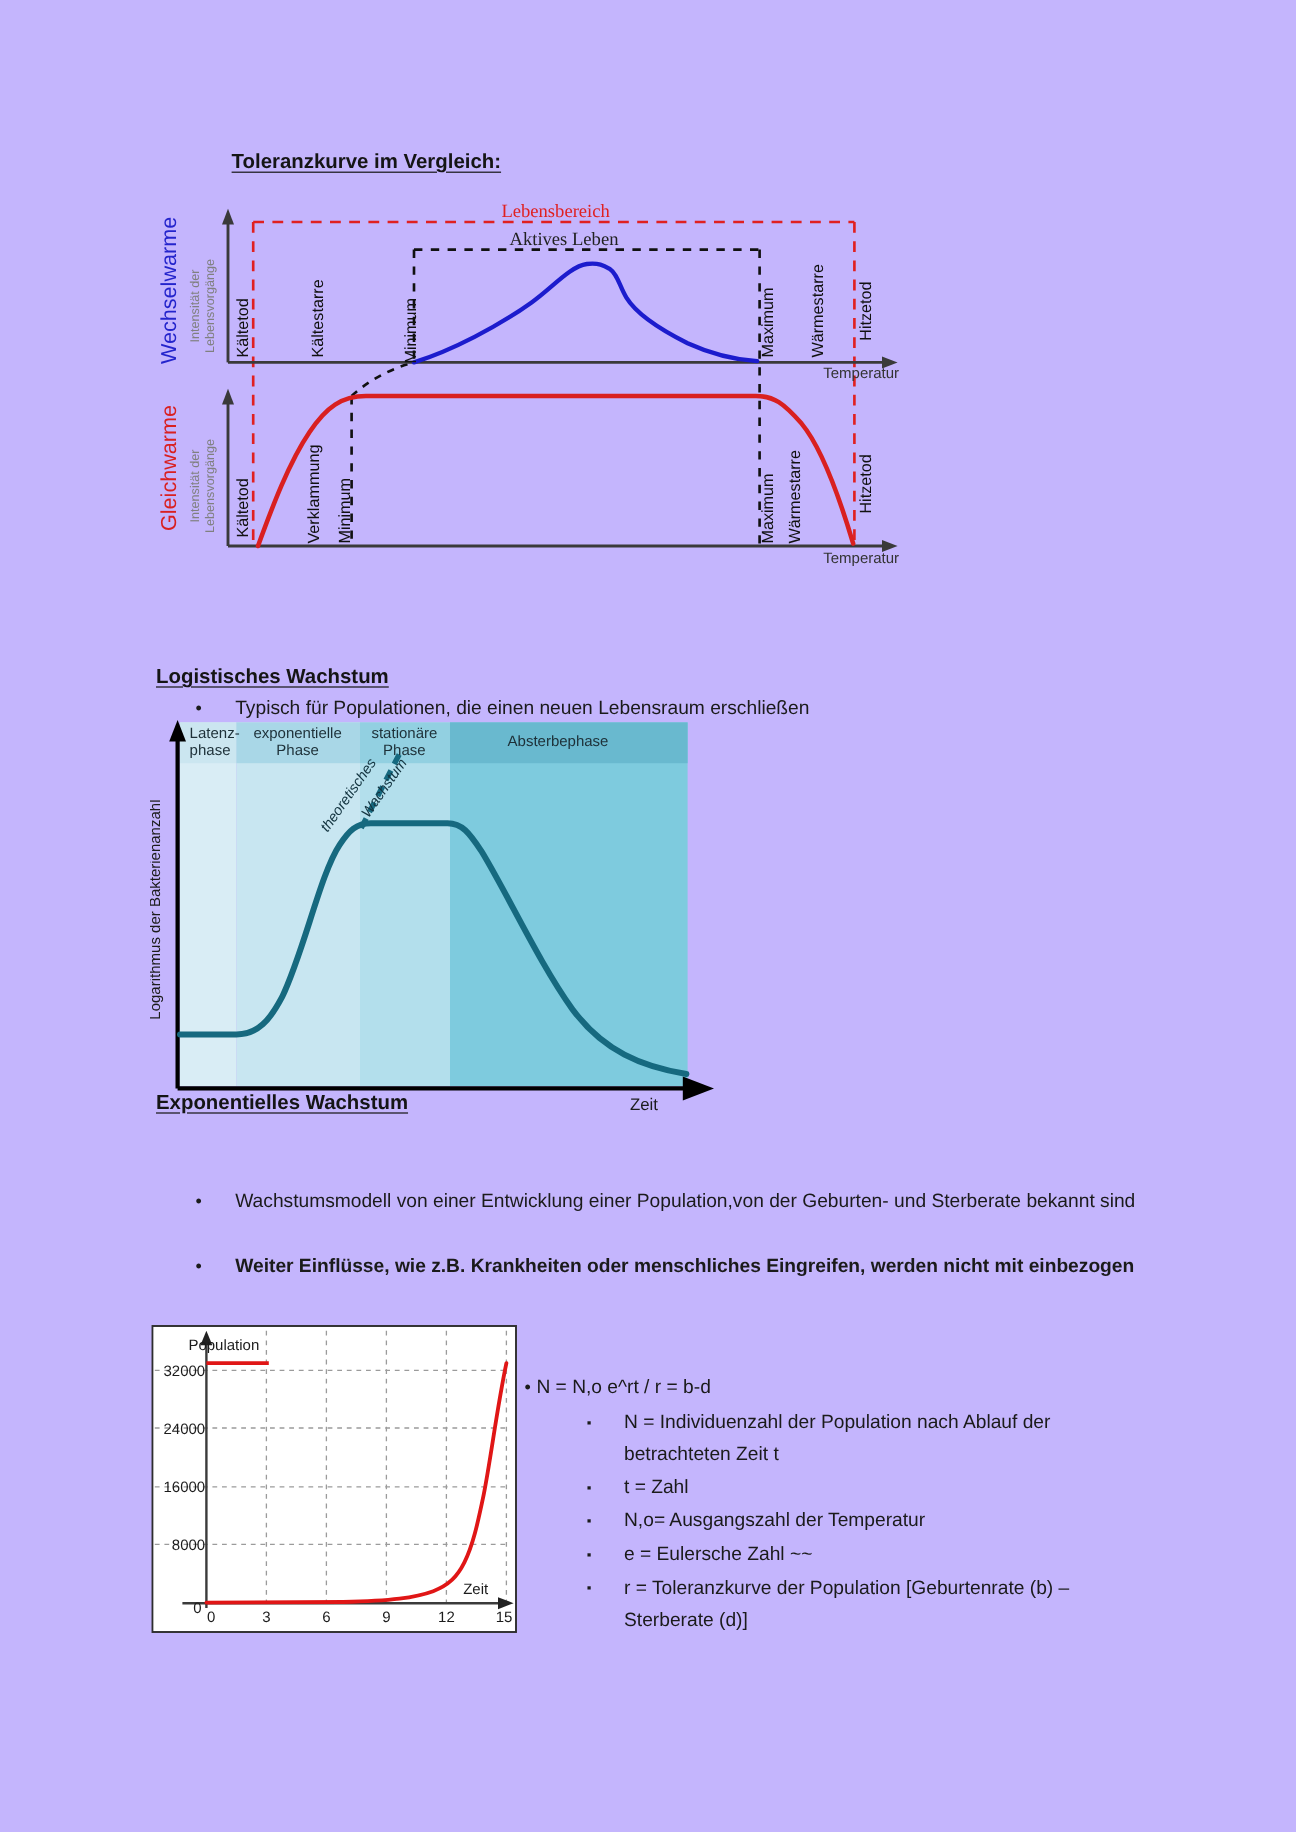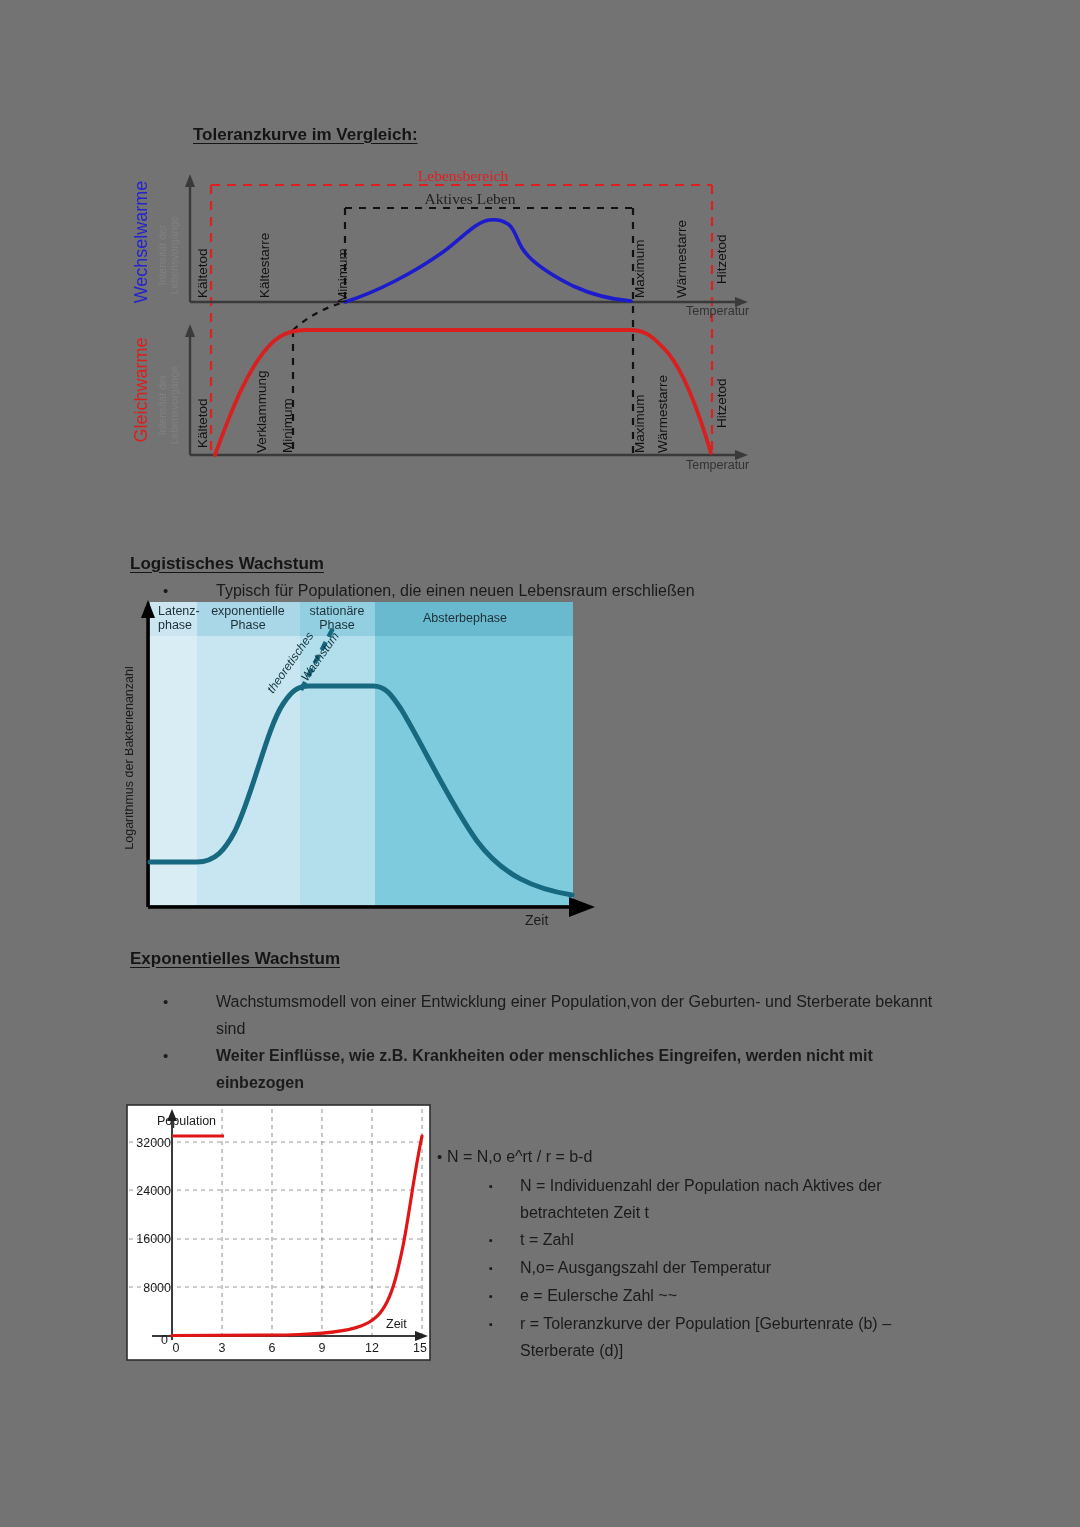--- a/index.html
+++ b/index.html
@@ -1,23 +1,23 @@
 <!DOCTYPE html>
 <html><head>
 <meta charset="utf-8">
 <style>
   html,body{margin:0;padding:0;background:#ffffff;}
-  #page{position:relative;width:1080px;height:1527px;background:#737373;overflow:hidden;
+  #page{position:relative;width:1080px;height:1527px;background:#c4b5fd;overflow:hidden;
         font-family:"Liberation Sans",sans-serif;color:#1b1b1b;}
   .abs{position:absolute;}
   .heading{font-size:17px;font-weight:bold;text-decoration:underline;
            text-underline-offset:3px;color:#151515;}
   .bullet-row{position:absolute;display:flex;font-size:16px;line-height:27px;color:#1b1b1b;}
   .bullet-dot{width:33px;flex:0 0 33px;font-size:15px;}
-  .bullet-txt{flex:1;margin-left:20px;}
+  .bullet-txt{flex:1;}
   .sub-row{display:flex;font-size:16px;line-height:27px;color:#1b1b1b;}
   .sub-marker{width:31px;flex:0 0 31px;font-size:11px;padding-top:1px;}
   .sub-txt{width:432px;}
   .formula-main{position:absolute;display:flex;font-size:16px;line-height:22px;color:#1b1b1b;}
   .formula-main .fdot{width:10px;flex:0 0 10px;font-size:15px;}
   svg text{font-family:"Liberation Sans",sans-serif;}
   svg .serif{font-family:"Liberation Serif",serif;}
 </style>
 </head>
 <body>
@@ -141,21 +141,21 @@
       <text x="340" y="24" text-anchor="middle">Absterbephase</text>
     </g>
 
     <text x="148" y="96" transform="rotate(-55 148 96)" font-size="12" font-style="italic" fill="#12333f">theoretisches</text>
     <text x="182" y="84" transform="rotate(-55 182 84)" font-size="12" font-style="italic" fill="#12333f">Wachstum</text>
 
     <text x="8" y="160" transform="rotate(-90 8 160)" text-anchor="middle" font-size="12.5" fill="#1c1c1c">Logarithmus der Bakterienanzahl</text>
     <text x="400" y="327" font-size="14" fill="#1c1c1c">Zeit</text>
   </svg>
 
-  <div class="abs heading" style="left:130px;top:949px;">Exponentielles Wachstum</div>
+  <div class="abs heading" style="left:130px;top:909px;">Exponentielles Wachstum</div>
 
   <div class="bullet-row" style="left:163px;top:988px;width:800px;">
     <span class="bullet-dot">•</span>
     <span class="bullet-txt" style="width:770px;">Wachstumsmodell von einer Entwicklung einer Population,von der Geburten- und Sterberate bekannt sind</span>
   </div>
   <div class="bullet-row" style="left:163px;top:1042px;width:800px;">
     <span class="bullet-dot">•</span>
     <span class="bullet-txt" style="width:770px;font-weight:bold;">Weiter Einflüsse, wie z.B. Krankheiten oder menschliches Eingreifen, werden nicht mit einbezogen</span>
   </div>
 
@@ -203,21 +203,21 @@
   </svg>
 
   <div class="formula-main" style="left:437px;top:1146px;">
     <span class="fdot">•</span>
     <span>N = N,o e^rt / r = b-d</span>
   </div>
 
   <div class="abs" style="left:489px;top:1172px;">
     <div class="sub-row">
       <span class="sub-marker">▪</span>
-      <span class="sub-txt">N = Individuenzahl der Population nach Aktives der betrachteten Zeit t</span>
+      <span class="sub-txt">N = Individuenzahl der Population nach Ablauf der betrachteten Zeit t</span>
     </div>
     <div class="sub-row">
       <span class="sub-marker">▪</span>
       <span class="sub-txt">t = Zahl</span>
     </div>
     <div class="sub-row">
       <span class="sub-marker">▪</span>
       <span class="sub-txt">N,o= Ausgangszahl der Temperatur</span>
     </div>
     <div class="sub-row">

